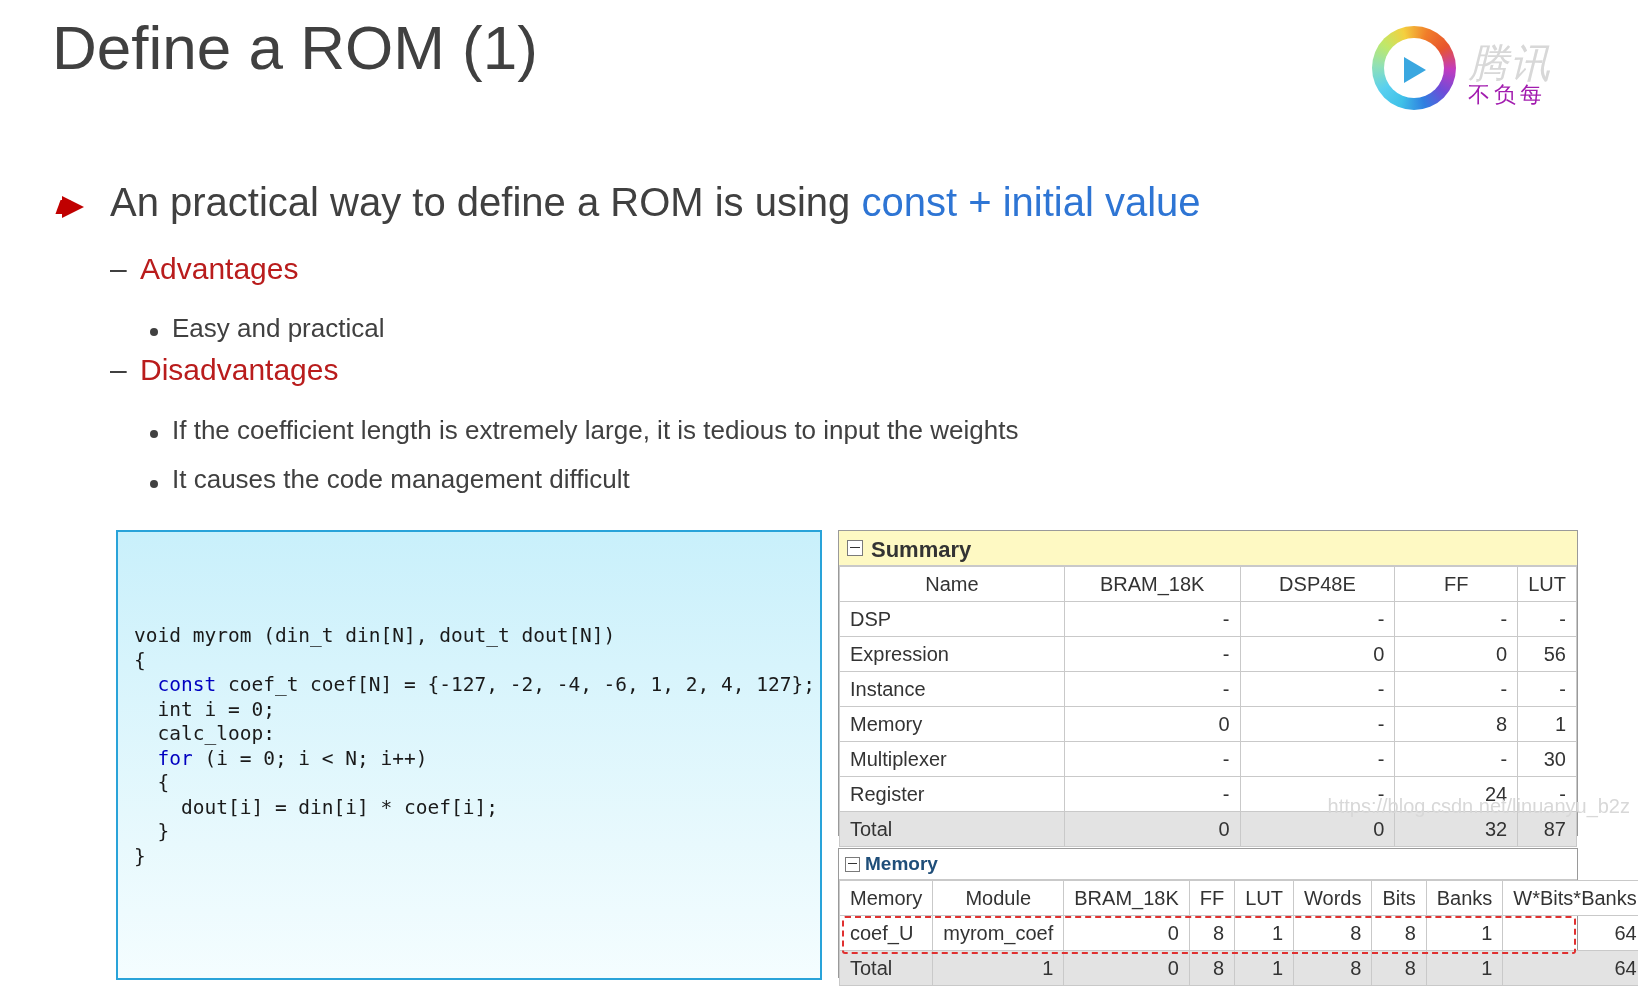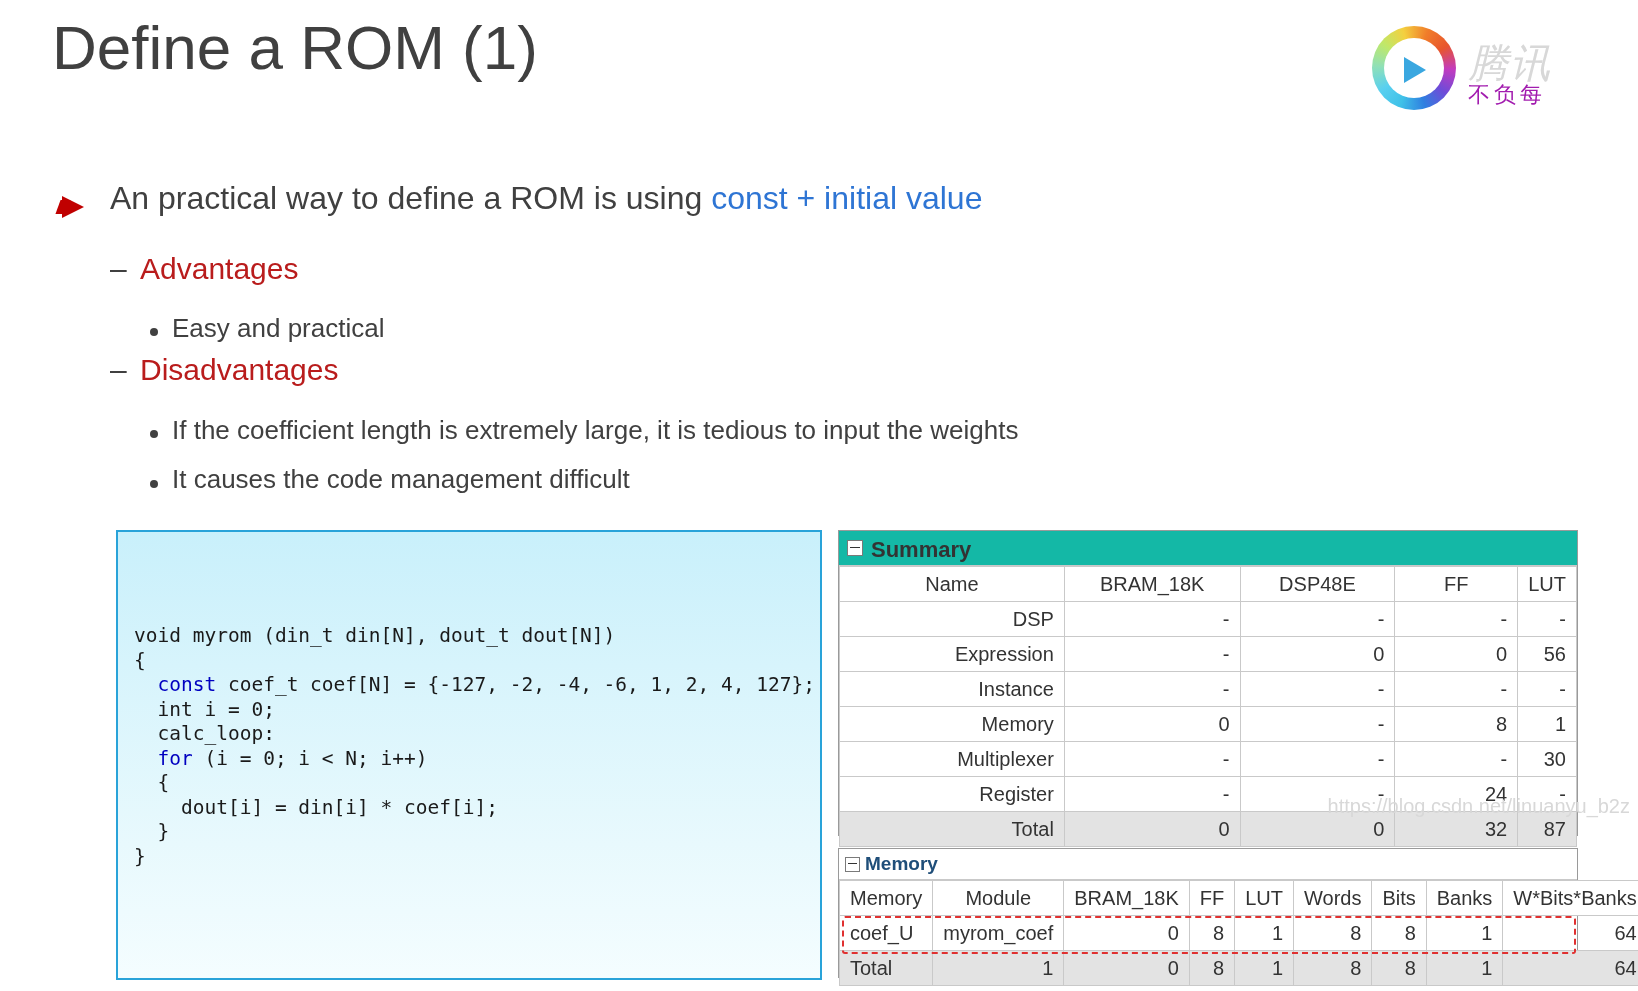--- a/index.html
+++ b/index.html
@@ -46,21 +46,21 @@
     font-size:40px;color:#d8d8d8;letter-spacing:2px;font-style:italic;
   }
   .logo-sub{
     position:absolute;left:96px;top:60px;
     font-size:22px;color:#a21caf;letter-spacing:4px;
   }
 
   
   .b1{
     position:absolute;left:110px;top:180px;
-    font-size:32px;color:#404040;white-space:nowrap;
+    font-size:40px;color:#404040;white-space:nowrap;
   }
   .b1 .accent{color:#2e75d4;}
   .arrow{
     position:absolute;left:62px;top:196px;
     width:0;height:0;
     border-left:22px solid #c00000;
     border-top:11px solid transparent;
     border-bottom:11px solid transparent;
   }
   .arrow-tail{
@@ -93,41 +93,41 @@
     white-space:pre;
   }
   .kw{color:#0000c0;margin-top:44px;}
 
   
   .sum-panel{
     position:absolute;left:838px;top:530px;width:740px;height:306px;
     border:1px solid #9a9a9a;background:#ffffff;box-sizing:border-box;
   }
   .sum-head{
-    position:relative;height:34px;background:#14b8a6;
+    position:relative;height:34px;background:#fef9c3;
     border-bottom:1px solid #c9c9c9;
   }
   .sum-head .sq{
     position:absolute;left:8px;top:9px;width:14px;height:14px;
     border:1px solid #7a7a7a;background:#fff;
   }
   .sum-head .sq:after{
     content:"";position:absolute;left:2px;top:6px;width:10px;height:1px;background:#333;
   }
   .sum-head .lbl{
     position:absolute;left:32px;top:6px;font-size:22px;font-weight:bold;color:#333;
   }
   table.tbl{
     border-collapse:collapse;width:100%;font-size:20px;color:#333;
   }
   table.tbl th,table.tbl td{
     border:1px solid #c9c9c9;padding:3px 10px;height:28px;
   }
   table.tbl th{font-weight:400;text-align:center;background:#ffffff;}
-  .sum-tbl td.name{text-align:right;}
+  .sum-tbl td.name{text-align:left;}
   .sum-tbl td.num{text-align:right;}
   .sum-tbl tr.total td{background:#e3e3e3;font-weight:400;}
 
   
   .mem-panel{
     position:absolute;left:838px;top:848px;width:740px;height:130px;
     border:1px solid #9a9a9a;background:#ffffff;box-sizing:border-box;
   }
   .mem-head{position:relative;height:30px;border-bottom:1px solid #c9c9c9;}
   .mem-head .sq{

